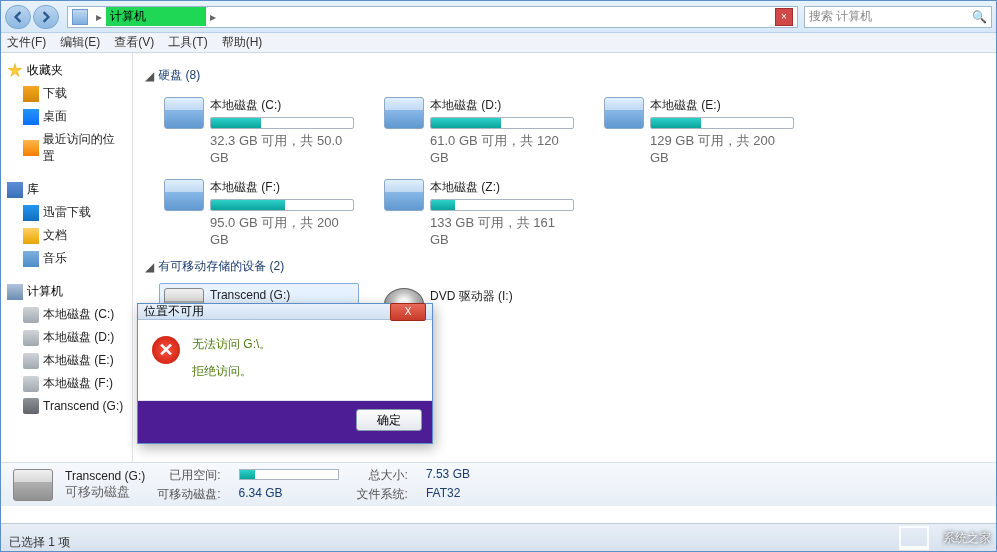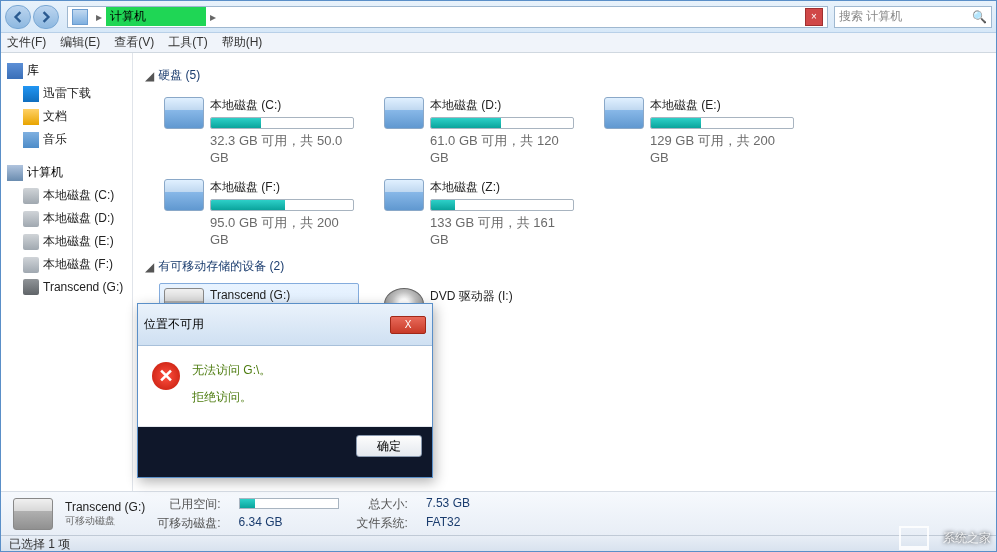--- a/index.html
+++ b/index.html
@@ -8,21 +8,21 @@
 
 
 .titlebar { height:32px; background:linear-gradient(#e8f2fb,#d7e8f8); display:flex; align-items:center; padding:0 4px; border-bottom:1px solid #b8d0e8; }
 .nav-btn { width:26px; height:24px; border-radius:12px; background:linear-gradient(#bcd5ef,#8db8e0); margin-right:2px; display:flex; align-items:center; justify-content:center; color:#3b6ea5; border:1px solid #7aa8d4; }
 .nav-btn svg { width:12px; height:12px; }
 .addrbar { flex:1; height:22px; background:#fff; border:1px solid #9fb8d0; margin:0 6px; display:flex; align-items:center; padding:0 4px; }
 .addr-icon { width:16px; height:16px; margin-right:4px; background:linear-gradient(#c0d8f0,#7fb0e0); border:1px solid #6a9cd0; }
 .addr-chev { color:#666; margin:0 4px; }
 .addr-highlight { background:#1fd655; padding:1px 60px 1px 4px; color:#000; }
 .addr-close { width:18px; height:18px; background:#d04848; color:#fff; display:flex; align-items:center; justify-content:center; font-size:10px; border:1px solid #a03030; margin-left:auto; }
-.searchbox { width:158px; height:22px; background:#fff; border:1px solid #9fb8d0; display:flex; align-items:center; padding:0 4px; color:#888; }
+.searchbox { width:188px; height:22px; background:#fff; border:1px solid #9fb8d0; display:flex; align-items:center; padding:0 4px; color:#888; }
 .searchbox .sicon { margin-left:auto; }
 
 
 .menubar { height:20px; background:#f0f4fa; border-bottom:1px solid #d0d8e0; display:flex; align-items:center; padding:0 6px; gap:14px; }
 .menubar span { color:#333; }
 
 
 .toolbar { height:30px; background:linear-gradient(#f8fbfe,#e6eef8); border-bottom:1px solid #c8d4e2; display:flex; align-items:center; padding:0 8px; gap:18px; color:#1a3c6e; }
 .toolbar .drop::after { content:" ▾"; font-size:9px; color:#555; }
 .toolbar-right { margin-left:auto; display:flex; gap:10px; align-items:center; }
@@ -61,38 +61,38 @@
 .drv-dvd { background:radial-gradient(circle,#fff 20%,#c0c0c0 50%,#808080 100%); border-radius:50%; border:1px solid #666; position:relative; }
 .drv-dvd::after { content:"DVD"; position:absolute; bottom:-2px; left:0; font-size:8px; background:#444; color:#fff; padding:0 2px; }
 .drv-body { flex:1; }
 .drv-name { color:#222; margin-bottom:3px; }
 .drv-bar { height:12px; border:1px solid #a8b4c0; background:#fff; border-radius:2px; overflow:hidden; margin-bottom:3px; }
 .drv-fill { height:100%; background:linear-gradient(#2dd0c8,#0aa49c); }
 .drv-sub { font-size:13px; color:#6a6a6a; }
 
 
 .dialog { position:absolute; left:137px; top:303px; width:296px; border:1px solid #5a8fc8; background:#fff; box-shadow:2px 4px 12px rgba(0,0,0,.3); z-index:10; }
-.dlg-title { height:42px; background:linear-gradient(#eaf2fb,#cfe0f2); display:flex; align-items:center; padding:0 6px; border-bottom:1px solid #a8c0da; }
+.dlg-title { height:16px; background:linear-gradient(#eaf2fb,#cfe0f2); display:flex; align-items:center; padding:0 6px; border-bottom:1px solid #a8c0da; }
 .dlg-close { margin-left:auto; width:36px; height:18px; background:linear-gradient(#e86a5a,#c83a28); border:1px solid #a02818; border-radius:2px; color:#fff; display:flex; align-items:center; justify-content:center; font-size:10px; }
 .dlg-body { padding:16px 14px 10px 14px; display:flex; gap:12px; }
 .dlg-err { width:28px; height:28px; border-radius:50%; background:radial-gradient(#ff5040,#c01808); display:flex; align-items:center; justify-content:center; color:#fff; font-weight:bold; font-size:18px; }
 .dlg-text p { margin-bottom:10px; color:#4d7c0f; }
-.dlg-foot { padding:8px 10px 20px 10px; display:flex; justify-content:flex-end; border-top:1px solid #e4e8ee; background:#0f172a; }
+.dlg-foot { padding:8px 10px 12px 10px; display:flex; justify-content:flex-end; border-top:1px solid #e4e8ee; background:#4c1d95; }
 .dlg-btn { min-width:66px; height:22px; background:linear-gradient(#fdfdfd,#e4e8ee); border:1px solid #8a9ab0; border-radius:3px; display:flex; align-items:center; justify-content:center; }
 
 
 .details { height:44px; border-top:1px solid #d8dee6; background:linear-gradient(#f6f9fd,#e8eef6); display:flex; align-items:center; padding:4px 12px; gap:12px; }
 .det-icon { width:40px; height:32px; }
 .det-kv { display:grid; grid-template-columns:auto auto auto auto; gap:2px 18px; font-size:11px; }
 .det-kv .k { color:#555; text-align:right; }
 .det-kv .v { color:#1a3c6e; }
 .det-bar { width:100px; height:11px; border:1px solid #a8b4c0; background:#fff; display:inline-block; vertical-align:middle; }
 .det-bar-fill { height:100%; background:linear-gradient(#2dd0c8,#0aa49c); width:16%; }
 
-.statusbar { height:16px; background:linear-gradient(#e8eef6,#d8e2ee); border-top:1px solid #c0cad6; display:flex; align-items:flex-start; padding:0 8px; color:#333; }
+.statusbar { height:28px; background:linear-gradient(#e8eef6,#d8e2ee); border-top:1px solid #c0cad6; display:flex; align-items:flex-end; padding:0 8px; color:#333;margin-top:17px; }
 
 
 .wm { position:absolute; right:6px; bottom:2px; color:rgba(255,255,255,.85); font-size:18px; text-shadow:0 0 4px #000; z-index:20; display:flex; align-items:center; gap:14px; }
 .wm-logo { width:30px; height:24px; border:2px solid rgba(255,255,255,.85); border-bottom:4px solid rgba(255,255,255,.85); }
 </style>
 </head>
 <body>
 
 <div class="window">
 
@@ -127,20 +127,38 @@
     <span>工具(T)</span>
     <span>帮助(H)</span>
   </div>
 
 
   <div class="body">
 
     <div class="sidebar">
       <div class="side-group">
         <div class="side-head">
+            <span class="ic ic-star"></span>
+            <span>收藏夹</span>
+          </div>
+        <div class="side-item">
+            <span class="ic ic-dl"></span>
+            <span>下载</span>
+          </div>
+        <div class="side-item">
+            <span class="ic ic-desk"></span>
+            <span>桌面</span>
+          </div>
+        <div class="side-item">
+            <span class="ic ic-recent"></span>
+            <span>最近访问的位置</span>
+          </div>
+      </div>
+      <div class="side-group">
+        <div class="side-head">
             <span class="ic ic-lib"></span>
             <span>库</span>
           </div>
         <div class="side-item">
             <span class="ic ic-thd"></span>
             <span>迅雷下载</span>
           </div>
         <div class="side-item">
             <span class="ic ic-doc"></span>
             <span>文档</span>
@@ -175,21 +193,21 @@
             <span class="ic ic-usb"></span>
             <span>Transcend (G:)</span>
           </div>
 
       </div>
     </div>
 
     <div class="main">
       <div class="section-head">
           <span class="tri">◢</span>
-          <span>硬盘 (5)</span>
+          <span>硬盘 (8)</span>
         </div>
       <div class="drive-grid" id="hdd-grid">
           <div class="drive">
     <div class="drv-icon drv-hdd"></div>
     <div class="drv-body">
       <div class="drv-name">本地磁盘 (C:)</div>
       <div class="drv-bar">
                 <div class="drv-fill" style="width:35%"></div>
               </div>
               <div class="drv-sub">32.3 GB 可用，共 50.0 GB</div>
@@ -260,21 +278,21 @@
     </div>
           </div>
         </div>
     </div>
   </div>
 
   <div class="details">
     <div class="det-icon drv-usb"></div>
     <div>
       <div style="color:#222">Transcend (G:)</div>
-      <div style="color:#666;font-size:10px">可移动磁盘</div>
+      <div style="color:#666;font-size:13px">可移动磁盘</div>
     </div>
     <div class="det-kv">
       <span class="k">已用空间:</span>
       <span class="v"><span class="det-bar"><span class="det-bar-fill" style="display:block"></span></span></span>
       <span class="k">总大小:</span>
       <span class="v">7.53 GB</span>
       <span class="k">可移动磁盘:</span>
       <span class="v">6.34 GB</span>
       <span class="k">文件系统:</span>
       <span class="v">FAT32</span>

